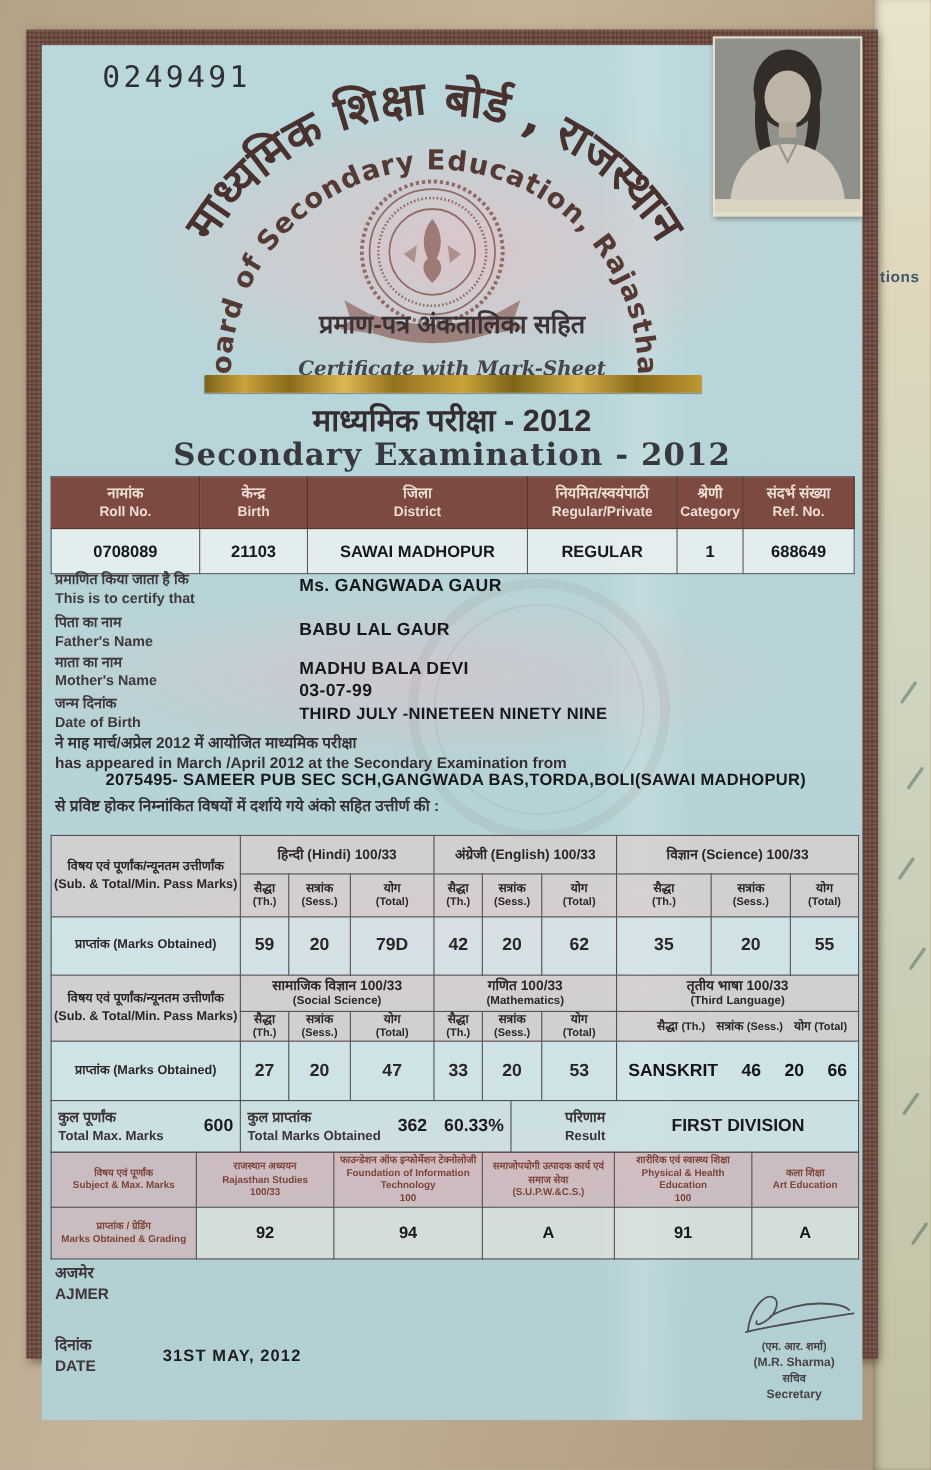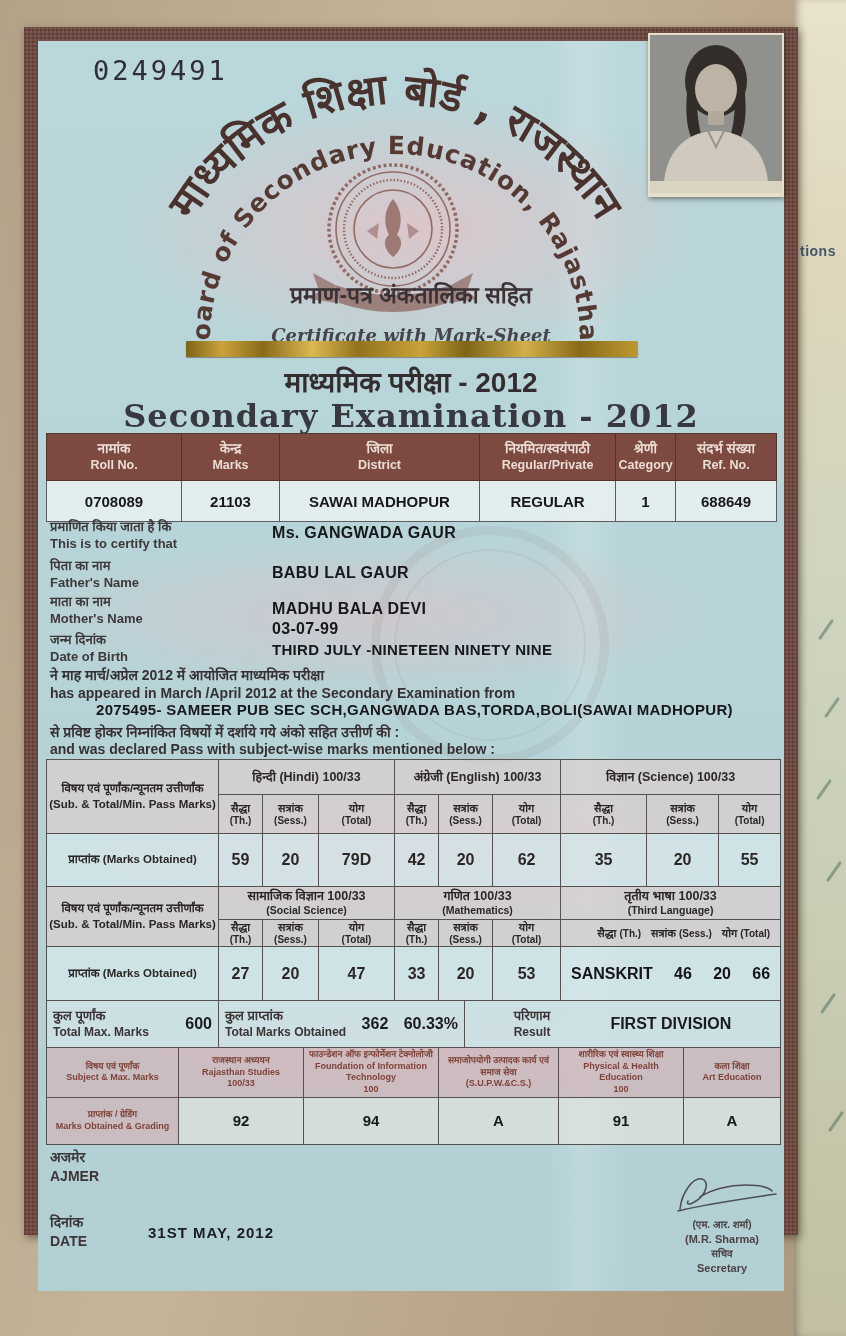--- a/index.html
+++ b/index.html
@@ -38,21 +38,21 @@
     border:2px solid rgba(140,105,110,.10);}
   
   .ctr{left:0;width:746px;text-align:center;}
   .subtitle-hi{top:237px;font-size:23px;font-weight:bold;color:#3a3236;}
   .subtitle-en{top:284px;font-family:"DejaVu Serif",serif;font-style:italic;font-weight:bold;
     font-size:18px;color:#45454b;}
   .gold-band{left:148px;top:300px;width:452px;height:16px;border-radius:1px;
     background:linear-gradient(90deg,#7e6418,#caa23c 8%,#8a6a1a 17%,#dcb851 28%,#93721e 38%,#c9a238 52%,#7e6418 62%,#d4af48 75%,#8a6a1a 87%,#bd9830);
     box-shadow:0 1px 1px rgba(0,0,0,.35);}
   .exam-hi{top:321px;font-size:28px;font-weight:bold;color:#332d30;}
-  .exam-en{top:356px;font-family:"DejaVu Serif",serif;font-weight:bold;font-size:32px;
+  .exam-en{top:356px;font-family:"DejaVu Serif",serif;font-weight:bold;font-size:28px;
     color:#383840;letter-spacing:1px;}
   
   table{border-collapse:collapse;table-layout:fixed;}
   .roll-table{left:8px;top:392px;width:730px;}
   .roll-table th{background:#7c4a40;color:#ecddd5;border:1px solid #54352d;height:44px;
     font-size:13.5px;line-height:1.25;font-weight:bold;padding:1px 2px;}
   .roll-table th .en{font-size:12.5px;}
   .roll-table td{background:rgba(238,243,243,.78);border:1px solid #5c5c60;height:38px;
     text-align:center;font-weight:bold;font-size:15px;color:#17171d;}
   
@@ -155,21 +155,21 @@
           <col style="width:101px">
         </colgroup>
     <tbody>
           <tr>
       <th>
               <div>नामांक</div>
               <div class="en">Roll No.</div>
             </th>
       <th>
               <div>केन्द्र</div>
-              <div class="en">Marks</div>
+              <div class="en">Birth</div>
             </th>
       <th>
               <div>जिला</div>
               <div class="en">District</div>
             </th>
       <th>
               <div>नियमित/स्वयंपाठी</div>
               <div class="en">Regular/Private</div>
             </th>
       <th>
@@ -214,21 +214,20 @@
   <div class="abs lbl" style="left:12px;top:591px;">
     <div>जन्म दिनांक</div>
         <div>Date of Birth</div>
       </div>
   <div class="abs val" style="left:234px;top:600px;font-size:15px;">THIRD JULY -NINETEEN NINETY NINE</div>
 
   <div class="abs para" style="left:12px;top:624px;">ने माह मार्च/अप्रेल 2012 में आयोजित माध्यमिक परीक्षा</div>
   <div class="abs para" style="left:12px;top:644px;">has appeared in March /April 2012 at the Secondary Examination from</div>
   <div class="abs val" style="left:58px;top:660px;font-size:15px;">2075495-  SAMEER PUB SEC SCH,GANGWADA BAS,TORDA,BOLI(SAWAI MADHOPUR)</div>
   <div class="abs para" style="left:12px;top:681px;">से प्रविष्ट होकर निम्नांकित विषयों में दर्शाये गये अंको सहित उत्तीर्ण की :</div>
-  <div class="abs para" style="left:12px;top:700px;">and was declared Pass with subject-wise marks mentioned below :</div>
 
   <table class="abs marks-table">
     <colgroup>
           <col style="width:172px">
           <col style="width:44px">
           <col style="width:56px">
           <col style="width:76px">
       <col style="width:44px">
           <col style="width:54px">
           <col style="width:68px">

